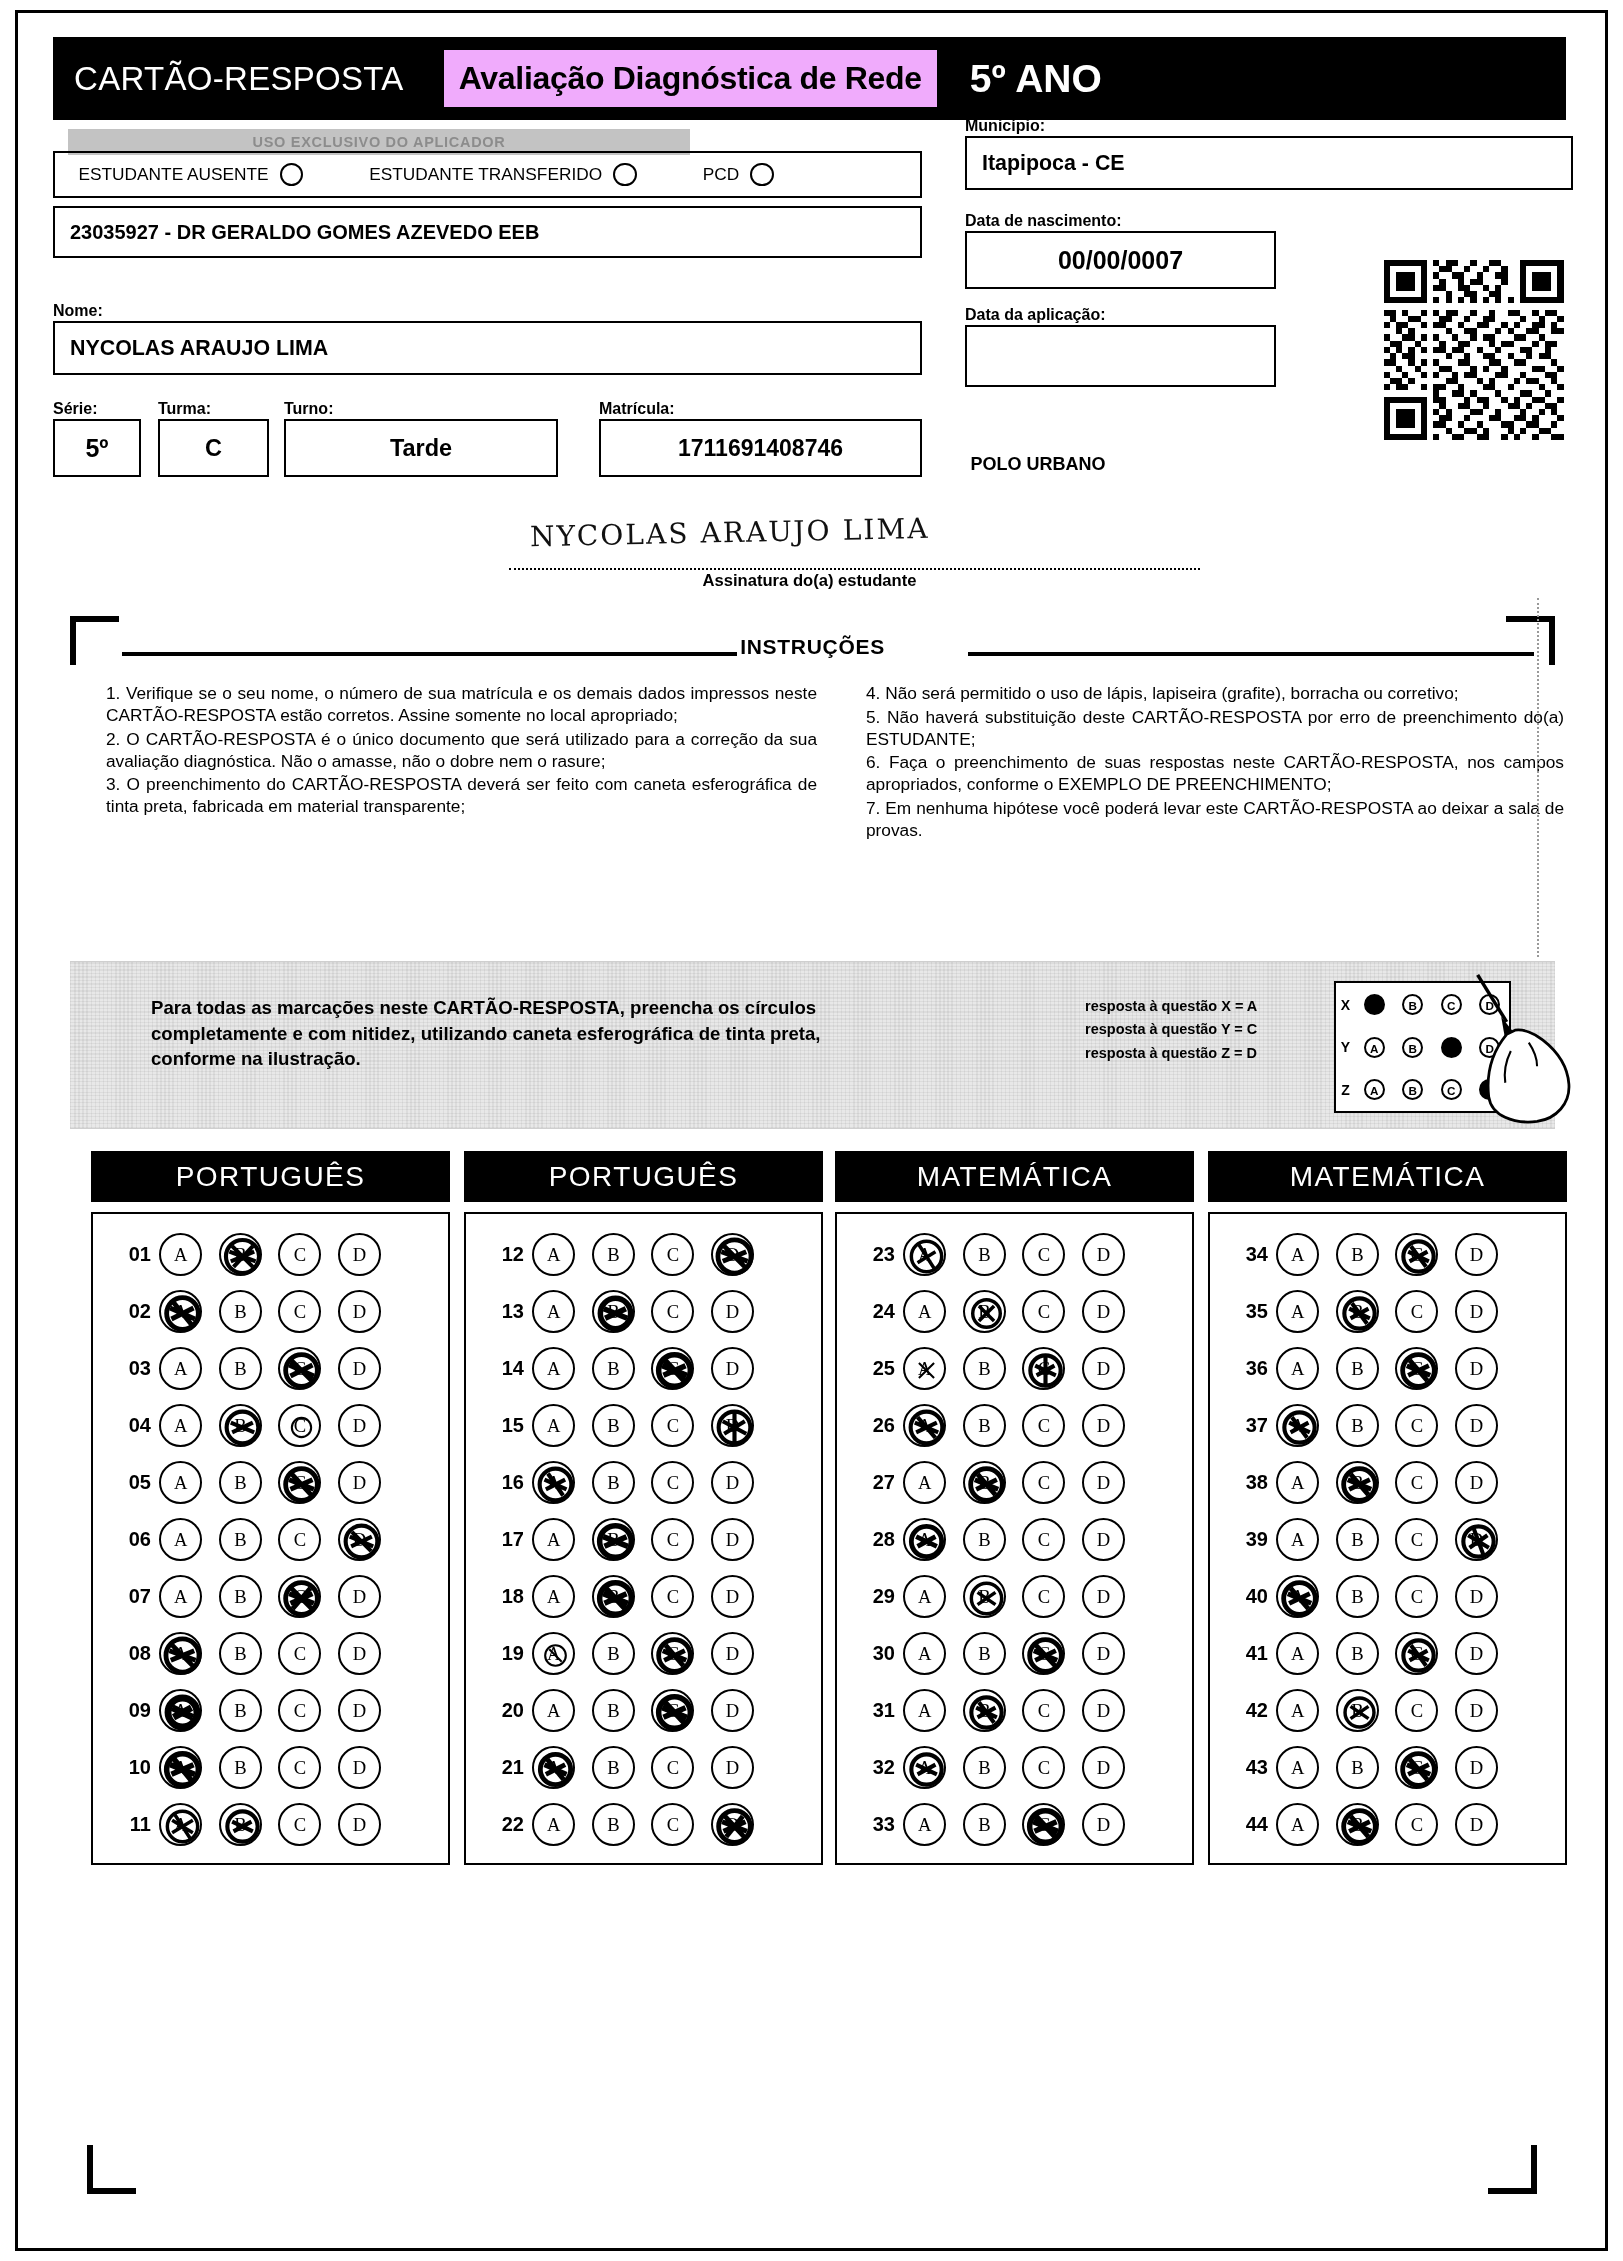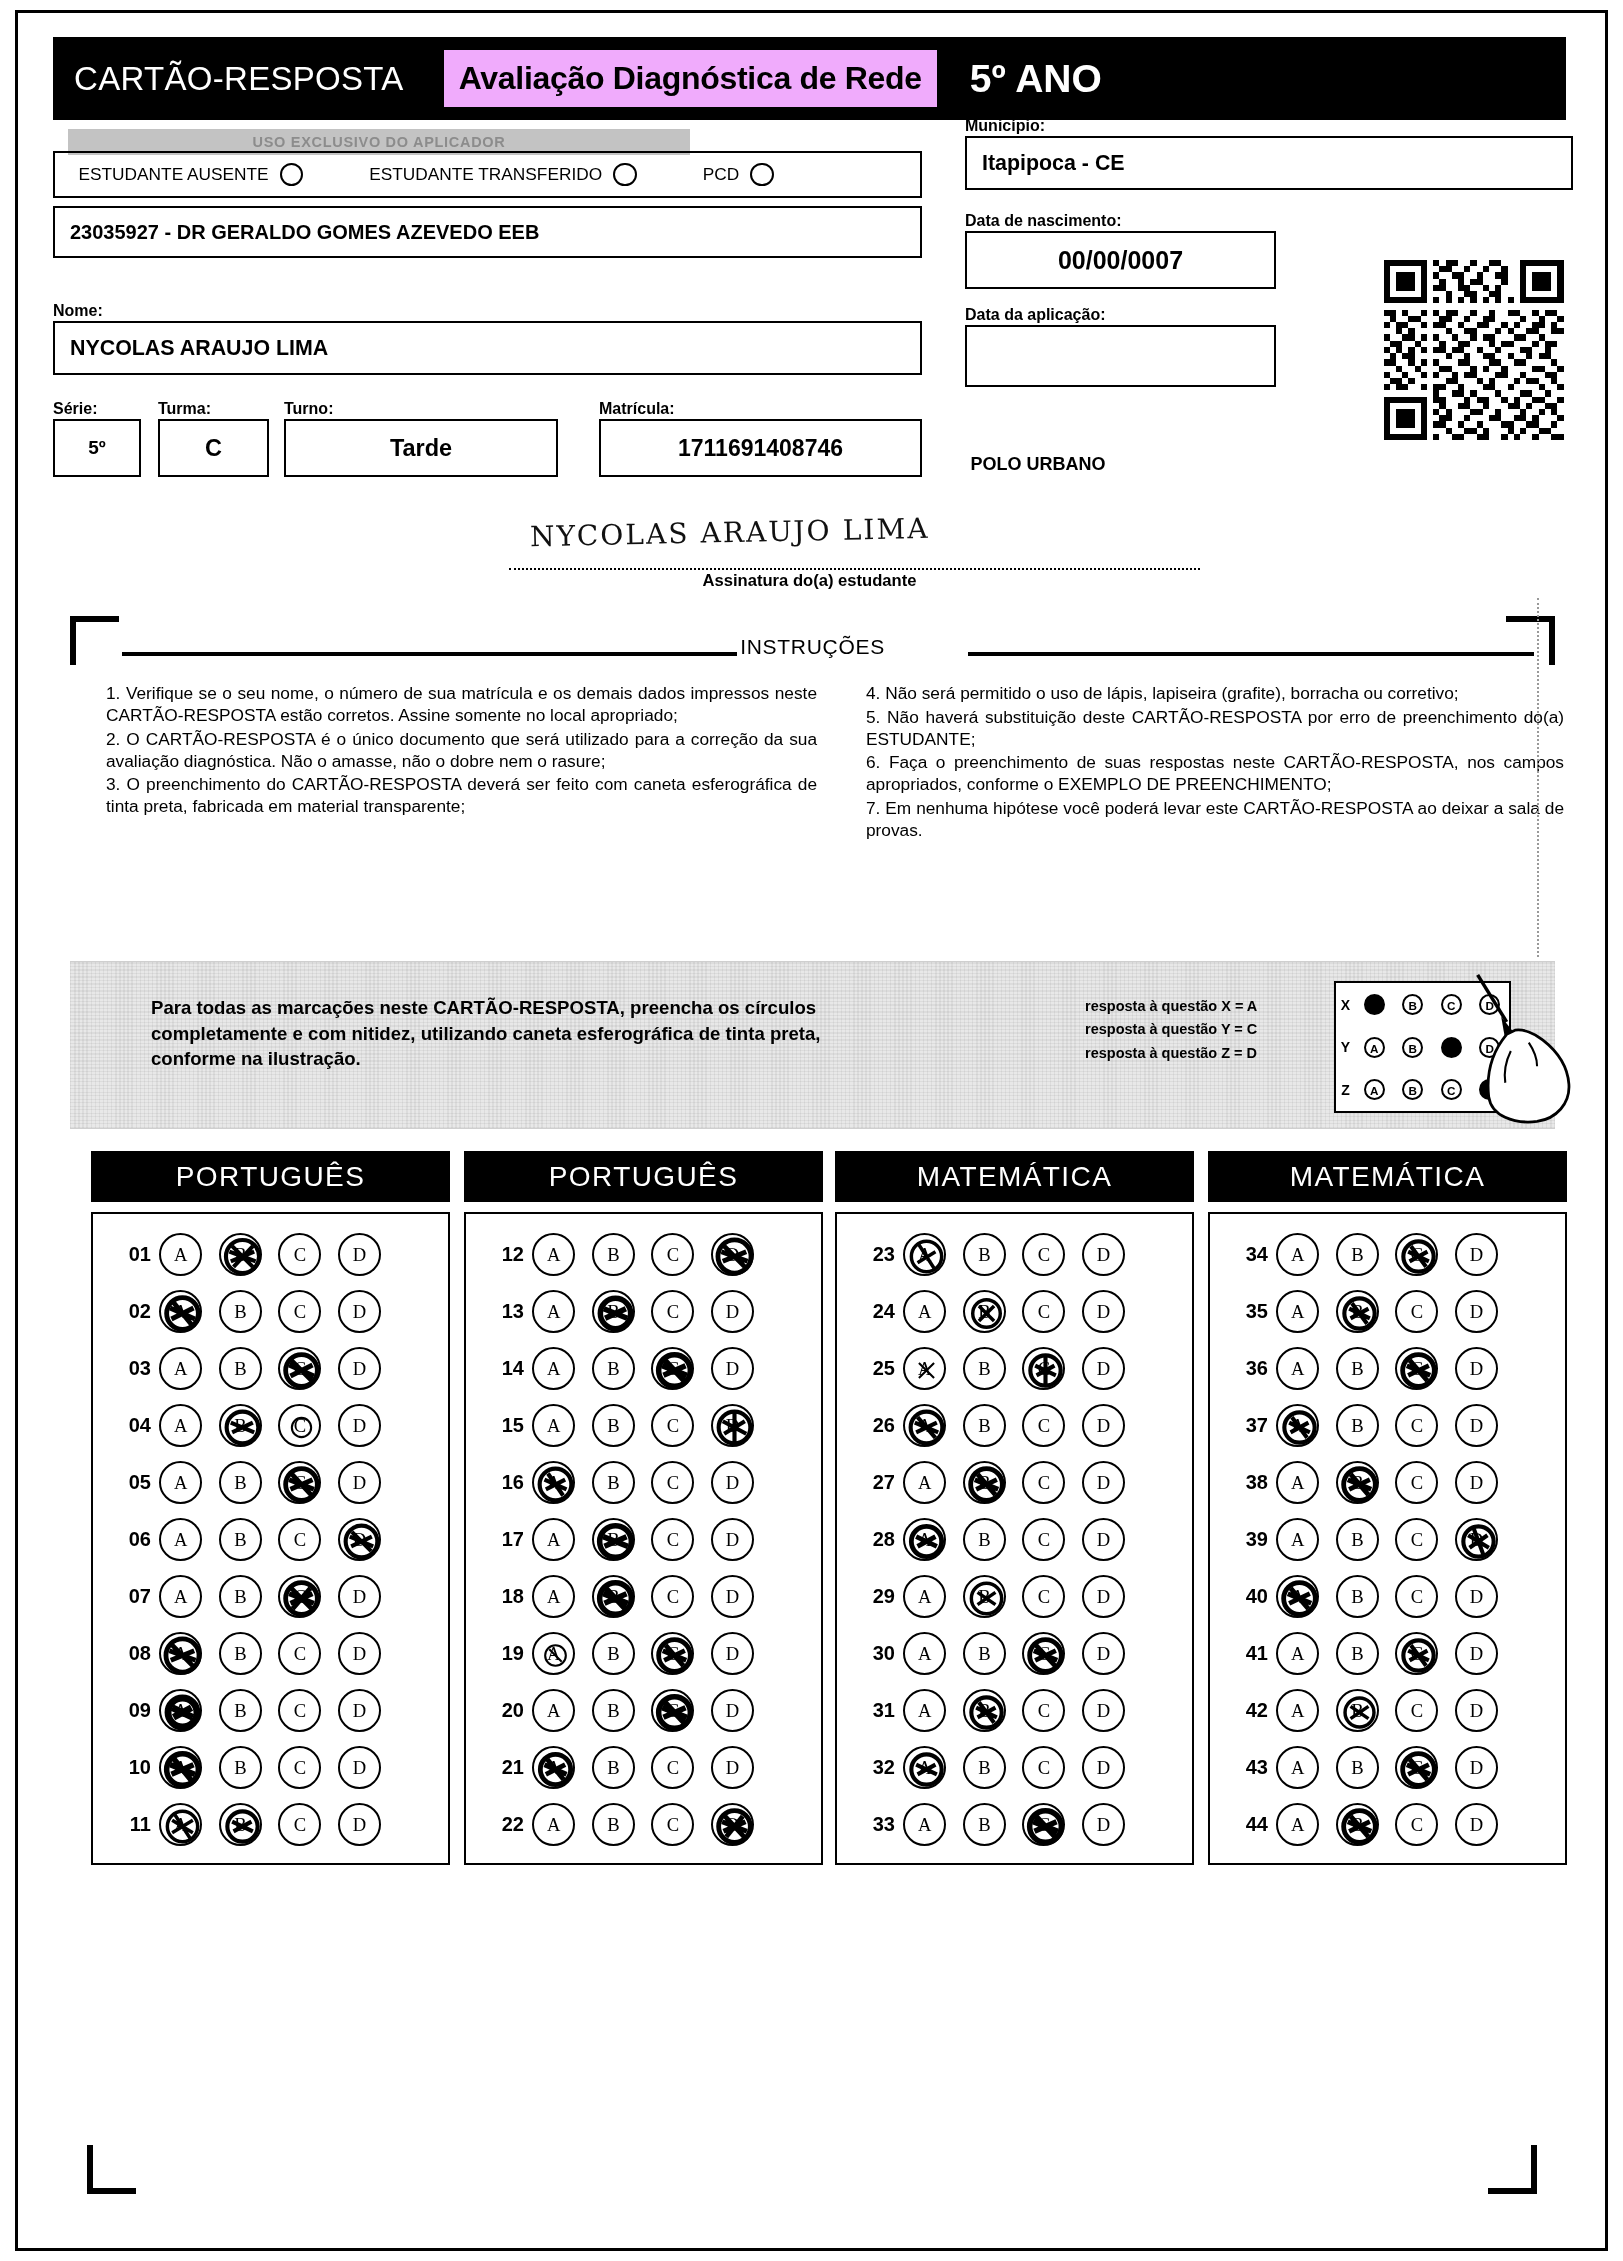--- a/index.html
+++ b/index.html
@@ -97,21 +97,21 @@
   }
   .sigcap { position:absolute; left:0; top:54px; width:1513px; text-align:center; font-size:16.6px; font-weight:700; }
 
   
   .instr { position:absolute; left:35px; top:591px; width:1485px; height:332px; }
   .corner { position:absolute; width:43px; height:43px; }
   .corner.tl { left:0; top:0; border-left:6.2px solid #000; border-top:6.2px solid #000; }
   .corner.tr { right:0; top:0; border-right:6.2px solid #000; border-top:6.2px solid #000; }
   .instr .ruleL { position:absolute; left:52px; top:36px; width:615px; border-top:4.1px solid #000; }
   .instr .ruleR { position:absolute; right:21px; top:36px; width:566px; border-top:4.1px solid #000; }
-  .instr .ttl { position:absolute; left:0; top:19.3px; width:1485px; text-align:center; font-size:21px; font-weight:400; letter-spacing:0.7px; }
+  .instr .ttl { position:absolute; left:0; top:19.3px; width:1485px; text-align:center; font-size:21px; font-weight:700; letter-spacing:0.7px; }
   .instr .colA { position:absolute; left:36px; top:66px; width:711px; font-size:17.3px; line-height:1.28; text-align:justify; }
   .instr .colB { position:absolute; left:796px; top:66px; width:698px; font-size:17.3px; line-height:1.28; text-align:justify; }
   .instr p { margin:0 0 1.4px 0; }
 
   
   .exband {
     position:absolute; left:35px; top:936px; width:1485px; height:166px;
     background:#e8e8e8;
     border-top:1.4px solid #cfcfcf; border-bottom:1.4px solid #cfcfcf;
   }
@@ -230,21 +230,21 @@
         <div style="position:absolute; left:0; top:173px; width:869px;">
           <span class="fieldlabel">Nome:</span>
           <div class="fld" style="height:54px; font-size:21.4px;">
             <span>NYCOLAS ARAUJO LIMA</span>
           </div>
         </div>
 
         <div style="position:absolute; left:0; top:271px; width:869px;">
           <div style="position:absolute; left:0; top:0; width:88px;">
             <span class="fieldlabel">Série:</span>
-            <div class="fld" style="height:58px; font-size:19px; justify-content:center; padding-left:0;">
+            <div class="fld" style="height:58px; font-size:25px; justify-content:center; padding-left:0;">
               <span>5º</span>
             </div>
           </div>
           <div style="position:absolute; left:105px; top:0; width:111px;">
             <span class="fieldlabel">Turma:</span>
             <div class="fld" style="height:58px; font-size:23.5px; justify-content:center; padding-left:0;">
               <span>C</span>
             </div>
           </div>
           <div style="position:absolute; left:231px; top:0; width:274px;">

